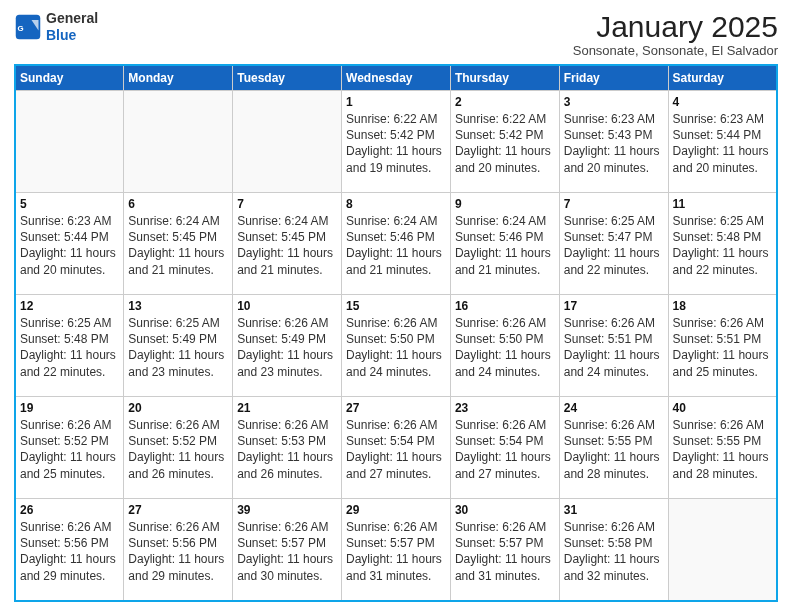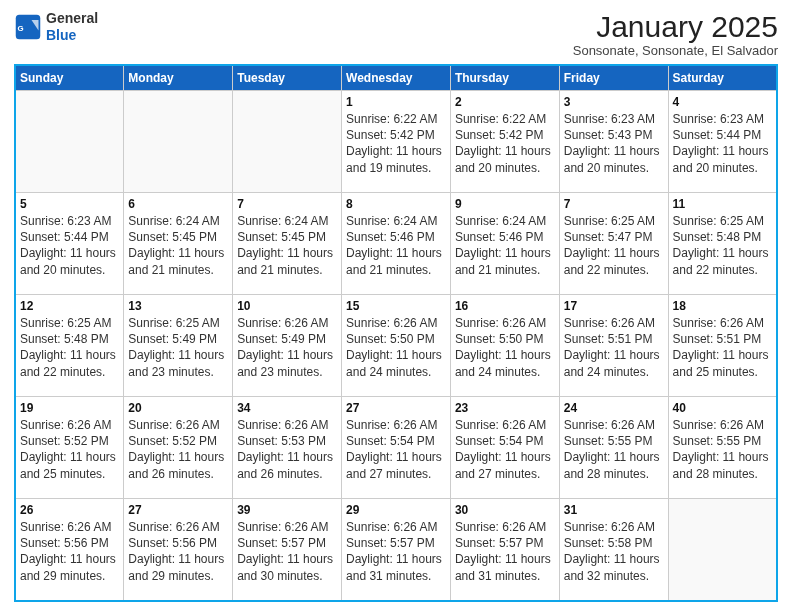--- a/index.html
+++ b/index.html
@@ -252,21 +252,21 @@
 Sunset: 5:52 PM
 Daylight: 11 hours and 25 minutes.</div>
           </td>
           <td>
             <div class="day-num">20</div>
             <div class="day-detail" style="white-space: pre-line;">Sunrise: 6:26 AM
 Sunset: 5:52 PM
 Daylight: 11 hours and 26 minutes.</div>
           </td>
           <td>
-            <div class="day-num">34</div>
+            <div class="day-num">21</div>
             <div class="day-detail" style="white-space: pre-line;">Sunrise: 6:26 AM
 Sunset: 5:53 PM
 Daylight: 11 hours and 26 minutes.</div>
           </td>
           <td>
             <div class="day-num">27</div>
             <div class="day-detail" style="white-space: pre-line;">Sunrise: 6:26 AM
 Sunset: 5:54 PM
 Daylight: 11 hours and 27 minutes.</div>
           </td>

